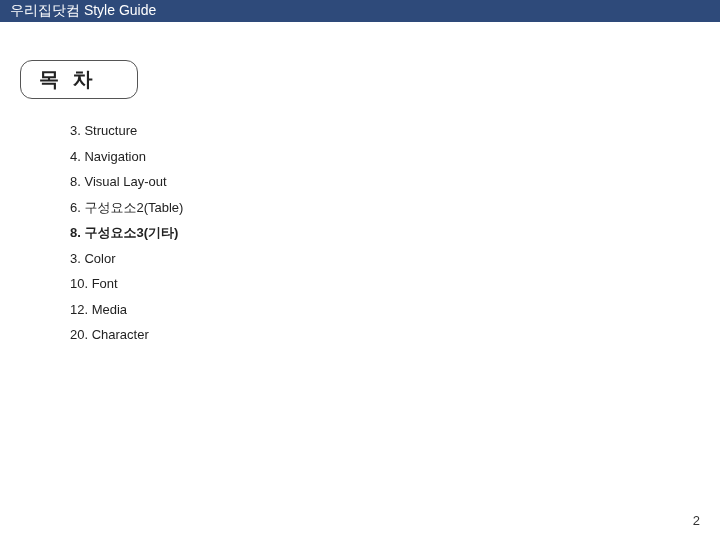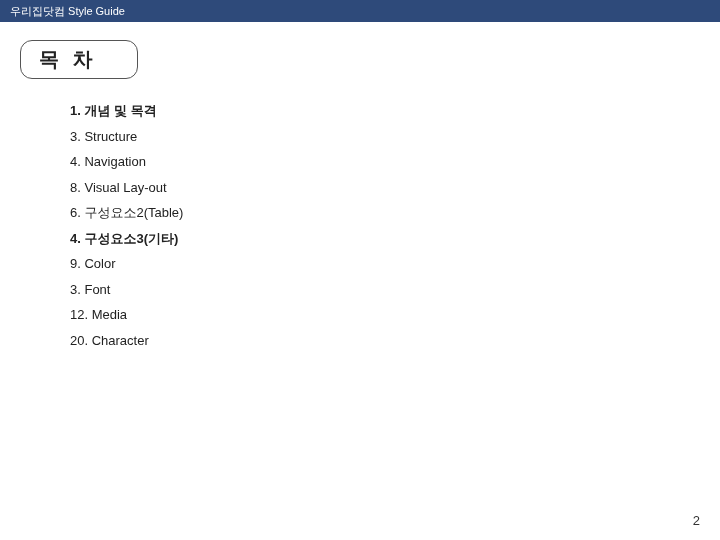--- a/index.html
+++ b/index.html
@@ -22,27 +22,28 @@
       width: 100%;
       height: 22px;
       background: #2e4a7a;
       display: flex;
       align-items: center;
       padding: 0 10px;
     }
 
     .header-title {
       color: #ffffff;
-      font-size: 11px;
+      font-size: 14px;
       font-weight: normal;
     }
 
     
     .main-content {
       padding: 18px 4px 10px 20px;
+      margin-top: 20px;
     }
 
     
     .toc-title-box {
       border: 1.5px solid #555;
       border-radius: 12px;
       display: inline-block;
       padding: 5px 40px 5px 18px;
       margin-bottom: 22px;
     }
@@ -89,27 +90,26 @@
 <div class="main-content">
 
   
   <div class="toc-title-box">
     <span class="toc-title-text">목 차</span>
   </div>
 
   
   <div class="toc-list">
 
-  <div class="toc-item bold-item">1.  개념 및 목격</div>
       <div class="toc-item">3.  Structure</div>
       <div class="toc-item">4.  Navigation</div>
       <div class="toc-item">8.  Visual Lay-out</div>
       <div class="toc-item">6.  구성요소2(Table)</div>
-      <div class="toc-item bold-item">4.  구성요소3(기타)</div>
-      <div class="toc-item">9. Color</div>
-      <div class="toc-item">3. Font</div>
+      <div class="toc-item bold-item">8.  구성요소3(기타)</div>
+      <div class="toc-item">3. Color</div>
+      <div class="toc-item">10. Font</div>
       <div class="toc-item">12. Media</div>
       <div class="toc-item">20. Character</div>
     </div>
 
 </div>
 
 <div class="page-number">2</div>
 
 </body></html>

